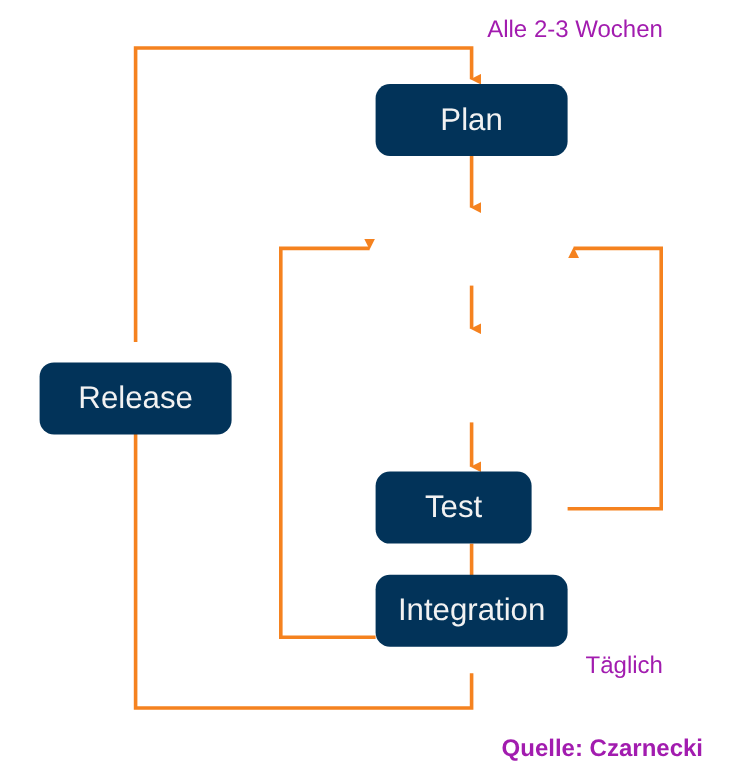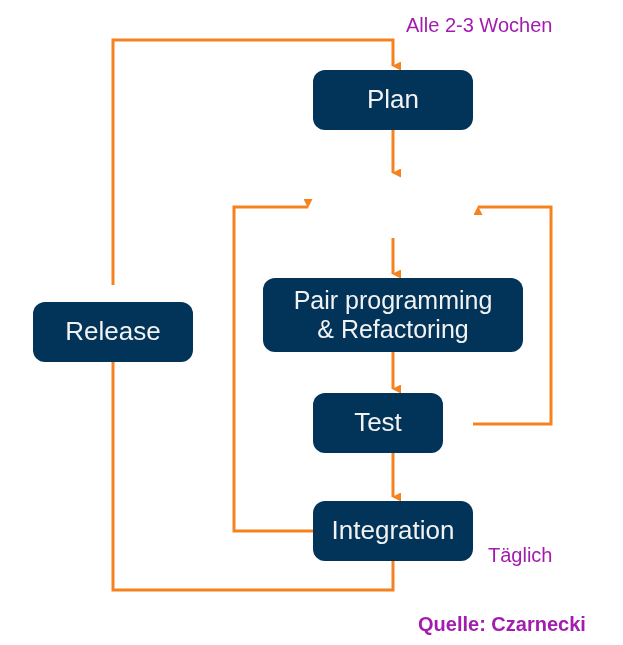--- a/index.html
+++ b/index.html
@@ -27,21 +27,20 @@
     width: 623px;
     height: 645px;
   }
   .node-box {
     position: absolute;
     background: #023359;
     border-radius: 12px;
     display: flex;
     align-items: center;
     justify-content: center;
-    text-align: center;
     box-sizing: border-box;
   }
   .node-label {
     color: #f2f2f2;
     font-family: "Liberation Sans", sans-serif;
     font-size: 26px;
     font-weight: 400;
     line-height: 1.12;
     letter-spacing: 0px;
     white-space: pre-line;
@@ -99,30 +98,26 @@
       <path d="M393,561 L393,590 L113,590 L113,349" marker-end="url(#ah-up)"></path>
 
     </g>
   </svg>
 
   <div class="node-box" style="left:313px; top:70px; width:160px; height:60px;">
     <span class="node-label">Plan</span>
   </div>
 
 
-  <div class="node-box" style="left:263px; top:278px; width:260px; height:74px;">
-    <span class="node-label two-line">Pair programming
-&amp; Refactoring</span>
-  </div>
 
   <div class="node-box" style="left:313px; top:393px; width:130px; height:60px;">
     <span class="node-label">Test</span>
   </div>
 
-  <div class="node-box" style="left:313px; top:501px; width:160px; height:60px;">
+  <div class="node-box" style="left:313px; top:479px; width:160px; height:60px;">
     <span class="node-label">Integration</span>
   </div>
 
   <div class="node-box" style="left:33px; top:302px; width:160px; height:60px;">
     <span class="node-label">Release</span>
   </div>
 
   <div class="annotation" style="left:406px; top:14px;">Alle 2-3 Wochen</div>
 
   <div class="annotation" style="left:488px; top:544px;">Täglich</div>

